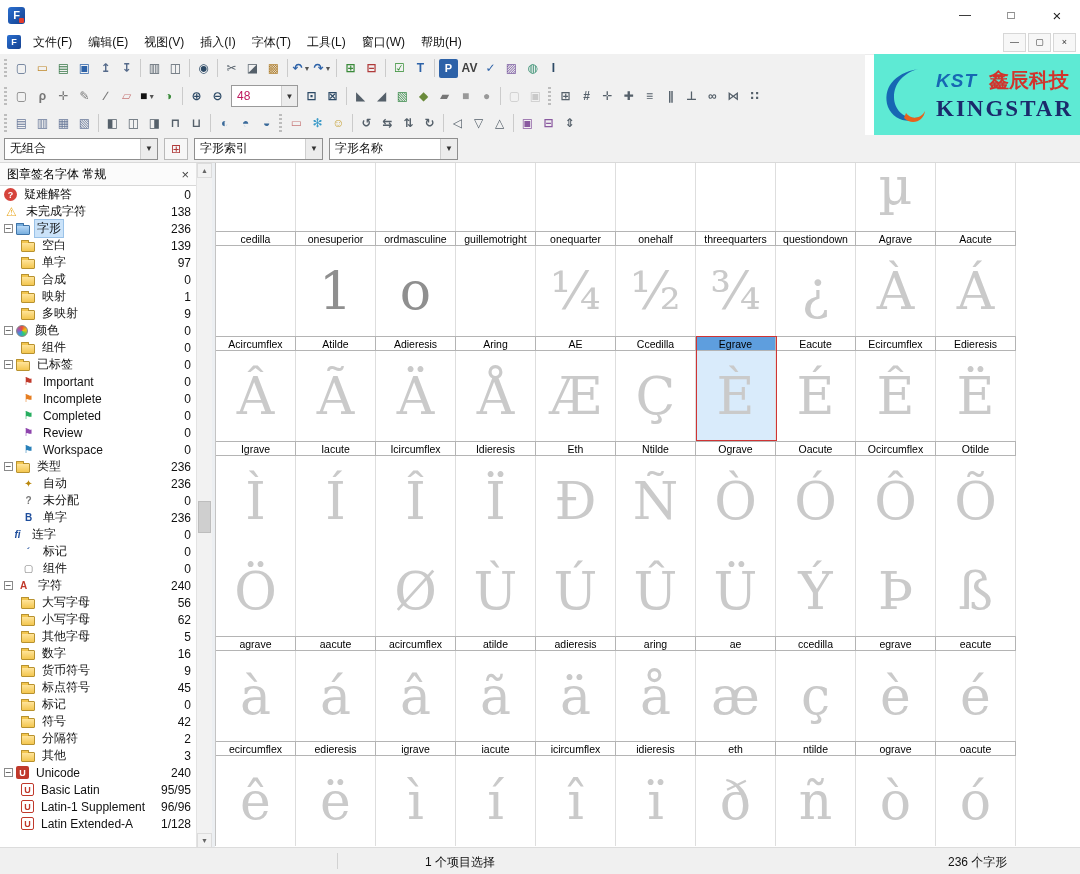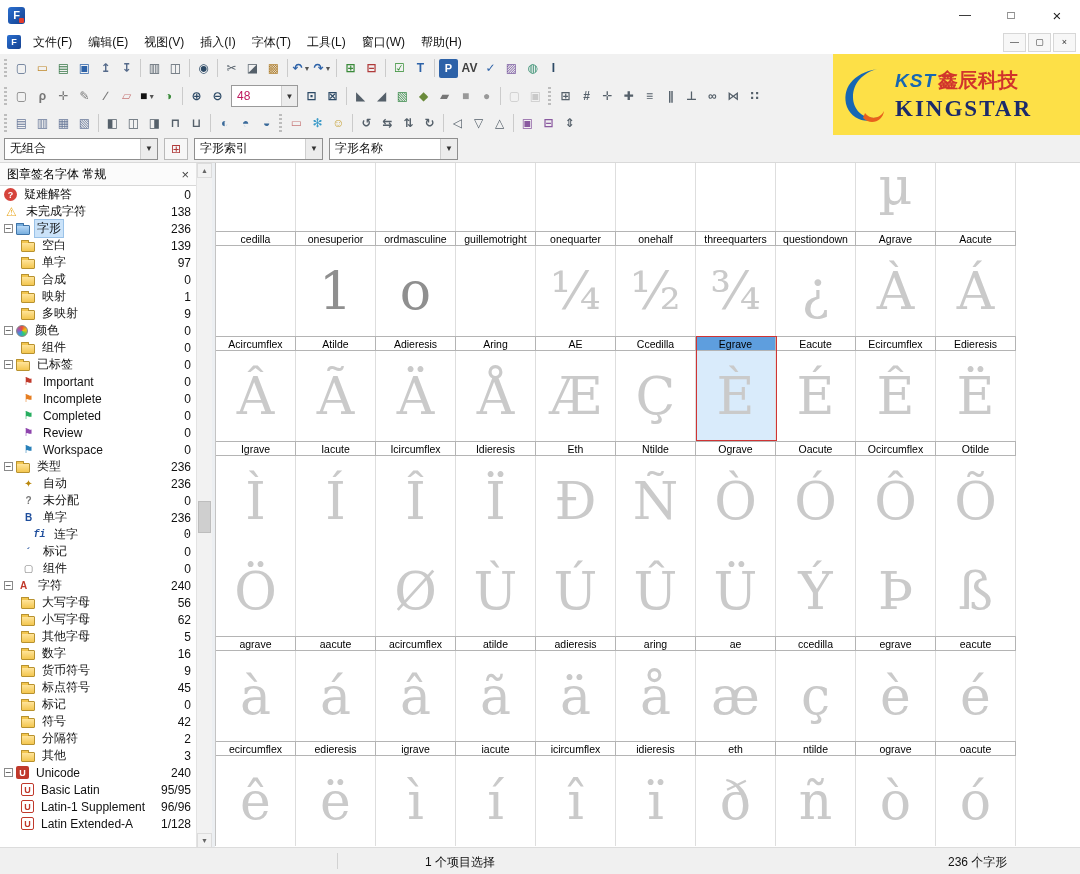--- a/index.html
+++ b/index.html
@@ -31,25 +31,25 @@
   .tg{font-size:12px;font-weight:bold;line-height:1;}
   .tico.hasbg .tg{font-size:11px;}
   .tdd{font-size:7px;color:#555;margin-left:1px;}
   .tsep{width:1px;height:18px;background:#cbcbcb;margin:0 3px;flex:none;}
   .tgrip{width:3px;height:18px;margin:0 4px 0 2px;background:repeating-linear-gradient(180deg,#bdbdbd 0 2px,transparent 2px 4px);flex:none;}
   .szcombo{display:flex;align-items:center;height:20px;background:#fff;border:1px solid #9a9a9a;margin:0 3px;flex:none;}
   .sztxt{width:44px;padding-left:5px;font-size:12px;color:#be185d;}
   .szarr{width:15px;height:100%;font-size:8px;color:#333;display:flex;align-items:center;justify-content:center;background:#ececec;border-left:1px solid #cfcfcf;}
 
   
-  .logo{position:absolute;top:54px;right:0;width:247px;height:81px;background:#fde047;display:flex;align-items:center;padding-left:4px;box-sizing:border-box;}
+  .logo{position:absolute;top:54px;right:0;width:206px;height:81px;background:#5eead4;display:flex;align-items:center;padding-left:4px;box-sizing:border-box;}
   .logo-text{margin-left:6px;}
   .logo-line1{display:flex;align-items:baseline;}
   .logo-kst{color:#1767b3;font-weight:bold;font-style:italic;font-size:19px;letter-spacing:1px;}
-  .logo-company{color:#d1342c;font-weight:bold;font-size:20px;margin-left:2px;}
+  .logo-company{color:#d1342c;font-weight:bold;font-size:20px;margin-left:12px;}
   .logo-brand{font-family:"Liberation Serif","DejaVu Serif",serif;color:#1b2a6b;font-weight:bold;font-size:23px;letter-spacing:2px;margin-top:2px;}
 
   
   .filterbar{position:absolute;top:135px;left:0;right:0;height:27px;background:#f1f1f1;border-bottom:1px solid #d9d9d9;display:flex;align-items:center;padding-left:4px;}
   .fcombo{display:flex;align-items:center;height:20px;background:#fff;border:1px solid #8f8f8f;flex:none;}
   .fc1{width:152px;}
   .fc2,.fc3{width:127px;}
   .ftxt{flex:1;padding-left:5px;font-size:12px;color:#111;white-space:nowrap;overflow:hidden;}
   .farr{width:16px;height:100%;display:flex;align-items:center;justify-content:center;font-size:8px;color:#333;background:#ececec;border-left:1px solid #cfcfcf;}
   .fbtn{width:22px;height:20px;margin:0 6px;background:#f7f7f7;border:1px solid #b9b9b9;display:flex;align-items:center;justify-content:center;font-size:12px;color:#b03a3a;flex:none;}
@@ -550,21 +550,21 @@
           <div class="trow" style="padding-left: 21px;">
             <span class="ti i-gen bold" style="color: rgb(119, 119, 119);">?</span>
             <span class="tlabel">未分配</span>
             <span class="tcount">0</span>
           </div>
           <div class="trow" style="padding-left: 21px;">
             <span class="ti i-gen bold" style="color: rgb(31, 78, 156);">B</span>
             <span class="tlabel">单字</span>
             <span class="tcount">236</span>
           </div>
-          <div class="trow" style="padding-left: 32px; font-family: Liberation Mono, monospace;">
+          <div class="trow" style="padding-left: 10px;">
             <span class="ti i-gen ital" style="color: rgb(31, 78, 156);">fi</span>
             <span class="tlabel">连字</span>
             <span class="tcount">0</span>
           </div>
           <div class="trow" style="padding-left: 21px;">
             <span class="ti i-gen bold" style="color: rgb(31, 78, 156);">´</span>
             <span class="tlabel">标记</span>
             <span class="tcount">0</span>
           </div>
           <div class="trow" style="padding-left: 21px;">

